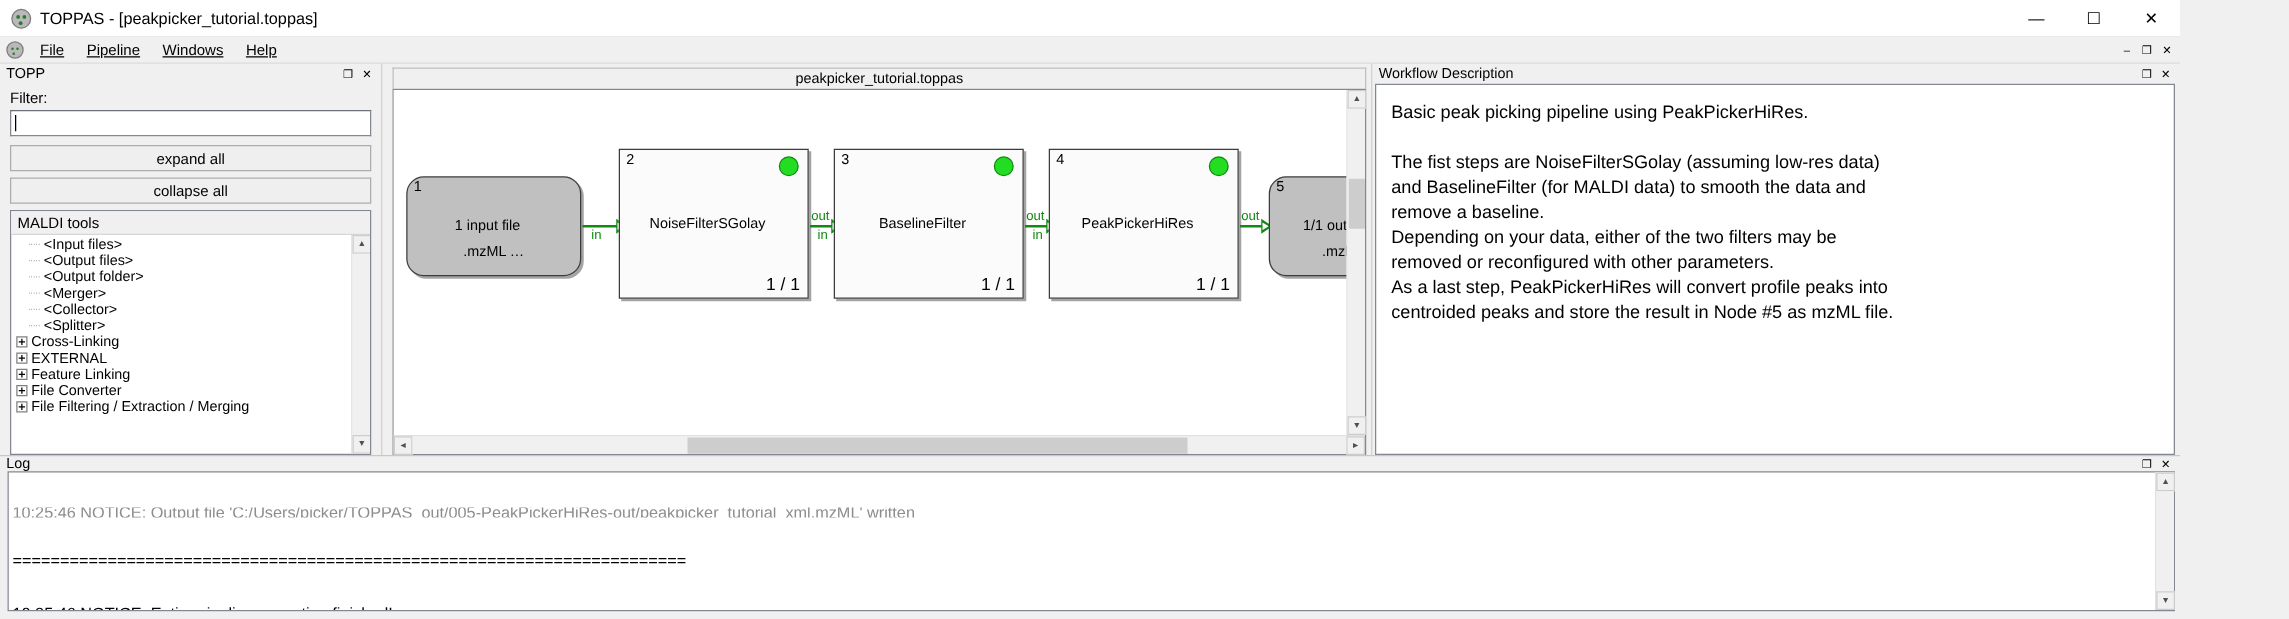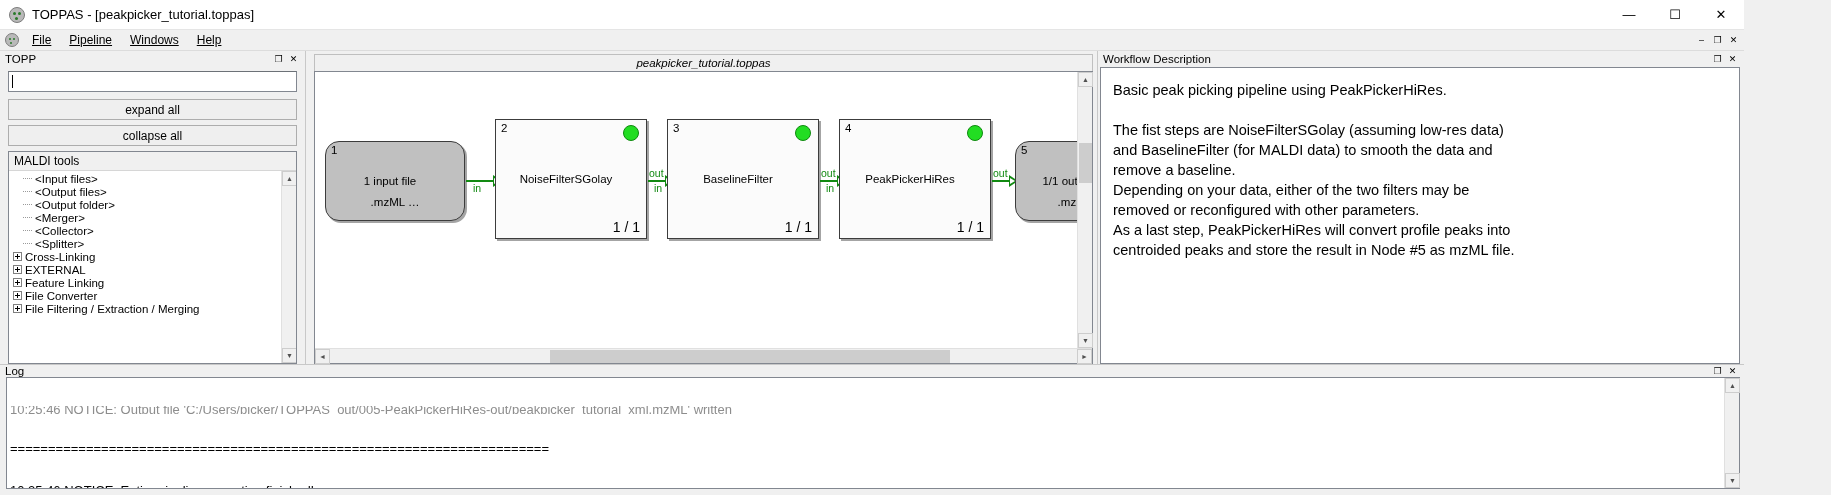--- a/index.html
+++ b/index.html
@@ -271,21 +271,20 @@
   .mdi-tabtitle {
     height: 17px;
     background: #f0f0f0;
     border: 1px solid #bfbfbf;
     border-bottom: none;
     margin: 3px 4px 0 8px;
     display: flex;
     align-items: center;
     justify-content: center;
     font-size: 11.5px;
-    font-style: italic;
   }
   .canvas-wrap {
     flex: 1 1 auto;
     margin: 0 4px 0 8px;
     border: 1px solid #828790;
     background: #fff;
     display: flex;
     flex-direction: column;
     min-height: 0;
   }
@@ -497,20 +496,21 @@
 
     <div class="dock topp-panel">
       <div class="dock-title">
         <span class="dt-label">TOPP</span>
         <span class="dt-btns">
           <span class="dt-btn">❐</span>
           <span class="dt-btn">✕</span>
         </span>
       </div>
       <div class="topp-inner">
+        <div class="filter-label">Filter:</div>
         <div class="filter-input">
           <span class="caret"></span>
           <span></span>
         </div>
         <div class="btn">expand all</div>
         <div class="btn">collapse all</div>
 
         <div class="tree-box">
           <div class="tree-header">MALDI tools</div>
           <div class="tree-body">

